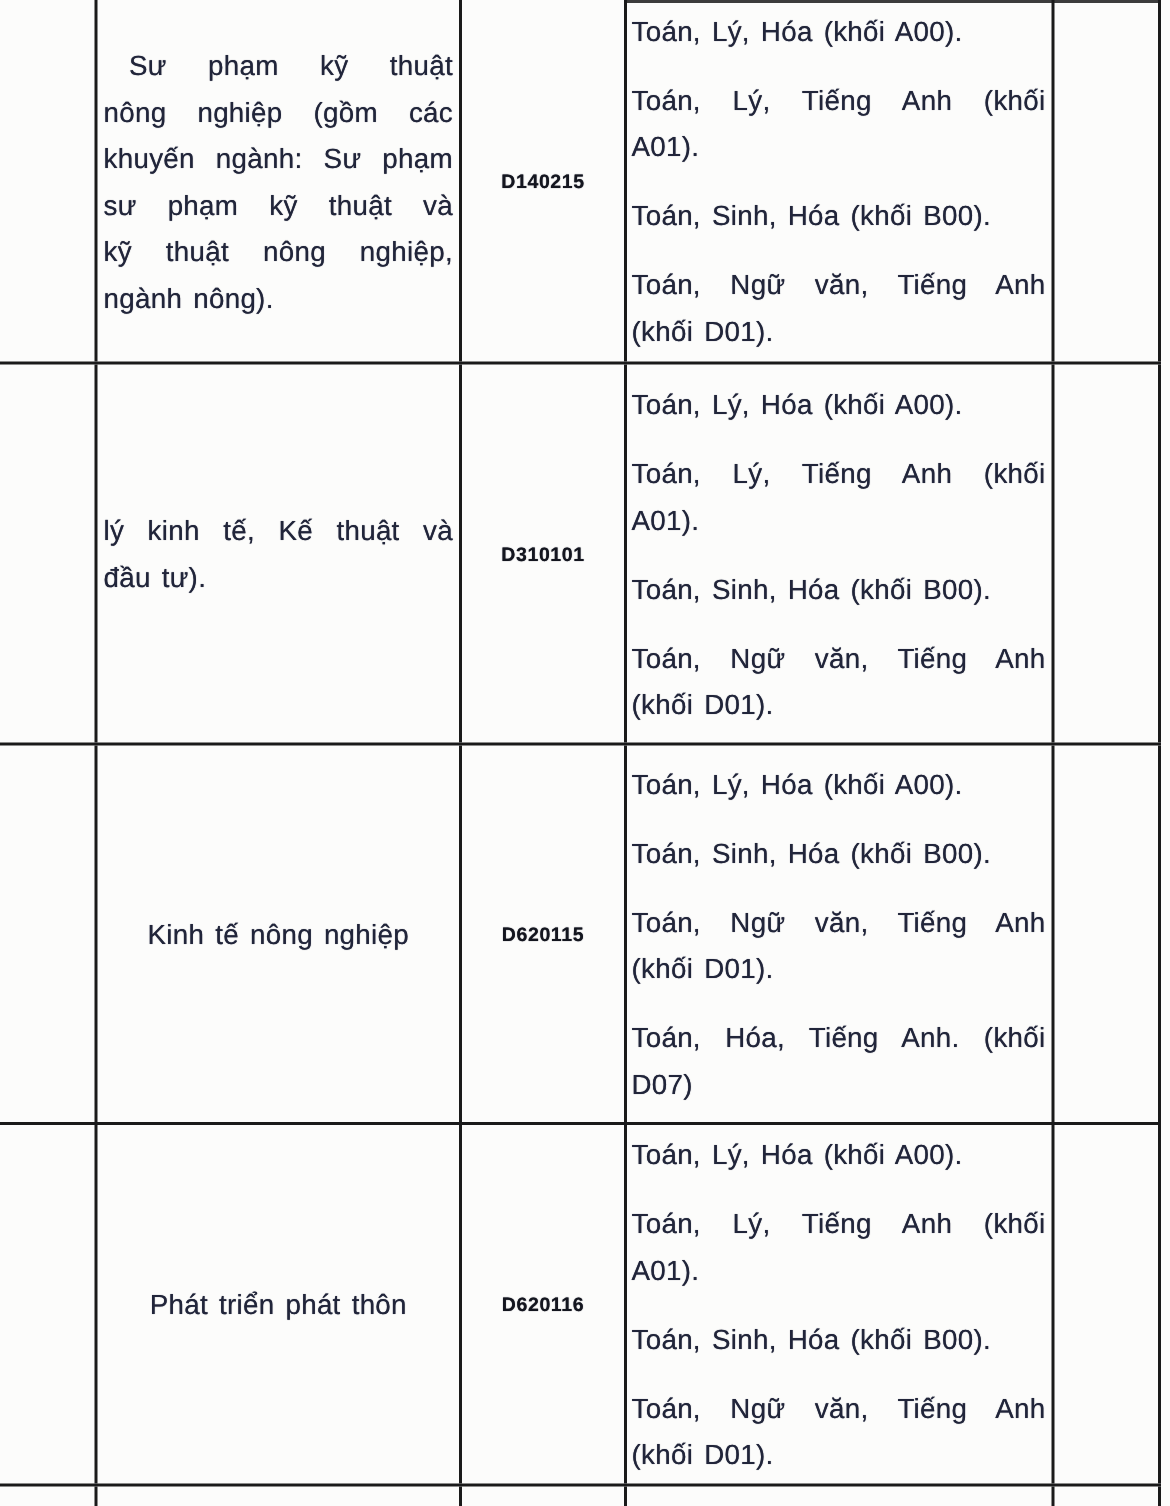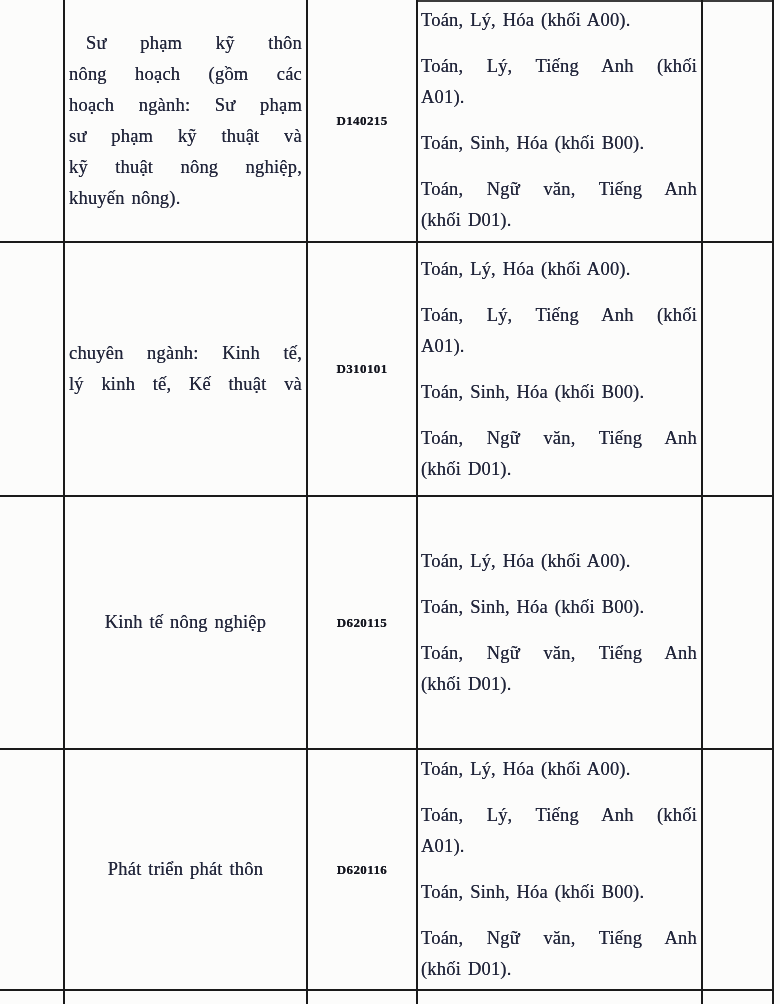--- a/index.html
+++ b/index.html
@@ -16,21 +16,20 @@
     text-shadow:0 0 .5px rgba(28,32,54,.85);
   }
   .table{position:absolute;left:0;top:0;width:774px;}
   .row{display:flex;box-sizing:border-box;}
   .row.bt{border-top:2px solid #1a1a1a;}
   .cell{
     box-sizing:border-box;
     border-right:2px solid #1a1a1a;
     position:relative;
     overflow:hidden;
-    font-family:Liberation Serif, serif;
   }
   .c0{width:65px;}
   .c1{width:243px;}
   .c2{width:110px;}
   .c3{width:285px;}
   .c4{width:71px;}
   .r0{height:241px;}
   .r1{height:254px;}
   .r2{height:253px;}
   .r3{height:241px;}
@@ -67,26 +66,26 @@
 
 <div class="page">
   <div class="top-crop-line"></div>
 
   <div class="table">
 
     <div class="row r0">
       <div class="cell c0"></div>
       <div class="cell c1">
         <div class="vwrap">
-          <div class="line jl ind">Sư phạm kỹ thôn</div>
-          <div class="line jl">nông hoạch (gồm các</div>
-          <div class="line jl">hoạch ngành: Sư phạm</div>
+          <div class="line jl ind">Sư phạm kỹ thuật</div>
+          <div class="line jl">nông nghiệp (gồm các</div>
+          <div class="line jl">khuyến ngành: Sư phạm</div>
           <div class="line jl">sư phạm kỹ thuật và</div>
           <div class="line jl">kỹ thuật nông nghiệp,</div>
-          <div class="line ll">khuyến nông).</div>
+          <div class="line ll">ngành nông).</div>
         </div>
       </div>
       <div class="cell c2">
         <div class="vwrap code">D140215</div>
       </div>
       <div class="cell c3">
         <div class="vwrap">
           <div class="para">
             <div class="line ll">Toán, Lý, Hóa (khối A00).</div>
           </div>
@@ -103,22 +102,22 @@
           </div>
         </div>
       </div>
       <div class="cell c4"></div>
     </div>
 
     <div class="row r1 bt">
       <div class="cell c0"></div>
       <div class="cell c1">
         <div class="vwrap">
-          <div class="line jl">chuyên ngành: Kinh tế,</div>
           <div class="line jl">lý kinh tế, Kế thuật và</div>
+          <div class="line ll">đầu tư).</div>
         </div>
       </div>
       <div class="cell c2">
         <div class="vwrap code">D310101</div>
       </div>
       <div class="cell c3">
         <div class="vwrap">
           <div class="para">
             <div class="line ll">Toán, Lý, Hóa (khối A00).</div>
           </div>
@@ -152,20 +151,24 @@
         <div class="vwrap">
           <div class="para">
             <div class="line ll">Toán, Lý, Hóa (khối A00).</div>
           </div>
           <div class="para">
             <div class="line ll">Toán, Sinh, Hóa (khối B00).</div>
           </div>
           <div class="para">
             <div class="line jl">Toán, Ngữ văn, Tiếng Anh</div>
             <div class="line ll">(khối D01).</div>
+          </div>
+          <div class="para">
+            <div class="line jl">Toán, Hóa, Tiếng Anh. (khối</div>
+            <div class="line ll">D07)</div>
           </div>
         </div>
       </div>
       <div class="cell c4"></div>
     </div>
 
     <div class="row r3 bt">
       <div class="cell c0"></div>
       <div class="cell c1">
         <div class="vwrap">

